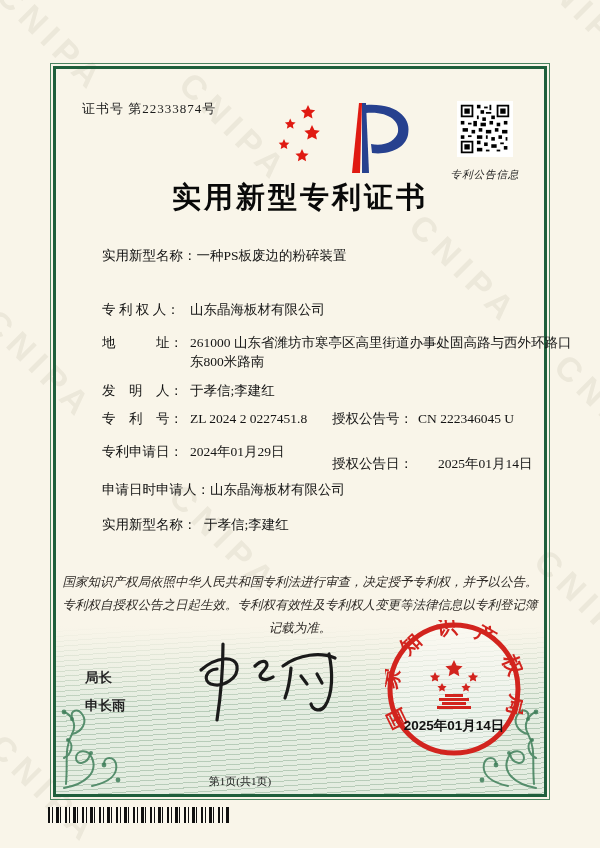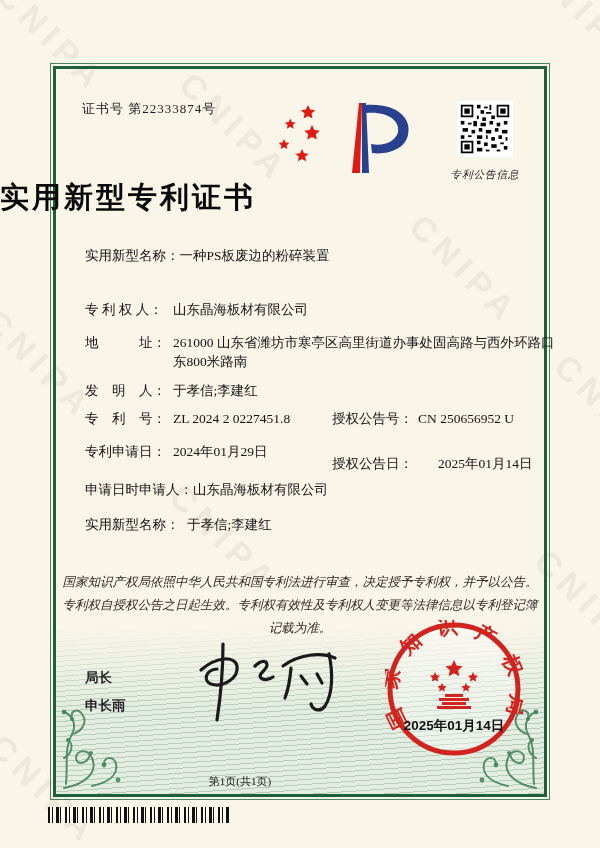--- a/index.html
+++ b/index.html
@@ -45,27 +45,27 @@
   .ornament.left{left:2px;}
   .ornament.right{right:2px;transform:scaleX(-1);}
 
   
   .cert-no{position:absolute;left:82px;top:100px;font-size:13px;
     letter-spacing:1px;color:#1c1c1c;z-index:3;}
   .logo{position:absolute;left:256px;top:97px;z-index:3;}
   .qr-wrap{position:absolute;left:437px;top:101px;width:96px;text-align:center;z-index:3;}
   .qr{display:inline-block;width:52px;height:52px;background:#fff;padding:2px;}
   .qr-label{margin-top:7px;font-size:10.5px;font-style:italic;color:#222;letter-spacing:1px;}
-  .title{position:absolute;left:0;top:178px;width:600px;
+  .title{position:absolute;left:0;top:178px;width:600px;text-align:center;
     font-size:29px;font-weight:bold;letter-spacing:3px;color:#090909;z-index:3;}
 
   
   .row{position:absolute;left:85px;font-size:13.5px;color:#141414;z-index:3;
     display:flex;align-items:flex-start;line-height:19px;}
-  .row .lab{flex:0 0 88px;white-space:nowrap;}
+  .row .lab{flex:0 0 88px;white-space:nowrap;margin-left:17px;}
   .row .val{max-width:300px;}
   .row2{position:absolute;left:332px;font-size:13.5px;color:#141414;z-index:3;
     display:flex;line-height:19px;}
   .row2 .lab{flex:0 0 86px;white-space:nowrap;}
   .r-name{top:246px;}
   .r-patentee{top:300px;}
   .r-address{top:333px;}
   .r-address .val{max-width:382px;}
   .r-inventor{top:381px;}
   .r-patno{top:409px;}
@@ -236,21 +236,21 @@
   <div class="row r-inventor">
     <span class="lab">发　明　人：</span>
     <span class="val">于孝信;李建红</span>
   </div>
   <div class="row r-patno">
     <span class="lab">专　利　号：</span>
     <span class="val">ZL 2024 2 0227451.8</span>
   </div>
   <div class="row2 r-grantno">
     <span class="lab">授权公告号：</span>
-    <span class="val">CN 250656952 U</span>
+    <span class="val">CN 222346045 U</span>
   </div>
   <div class="row r-filing">
     <span class="lab">专利申请日：</span>
     <span class="val">2024年01月29日</span>
   </div>
   <div class="row2 r-grantdate">
     <span class="lab">授权公告日：</span>
     <span class="val">2025年01月14日</span>
   </div>
   <div class="row r-origapp">

